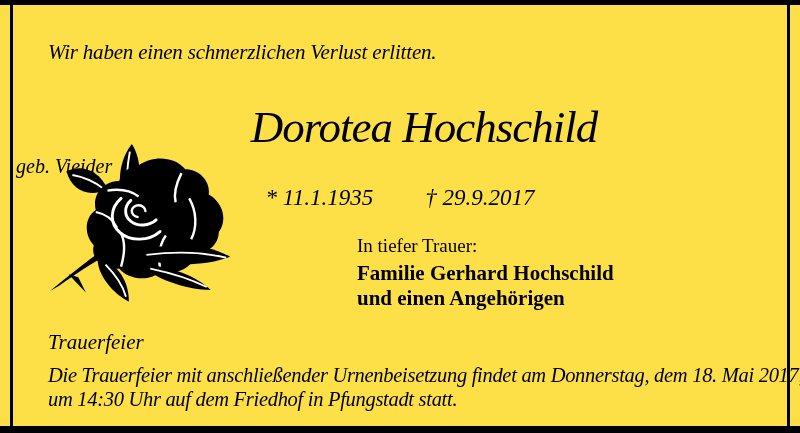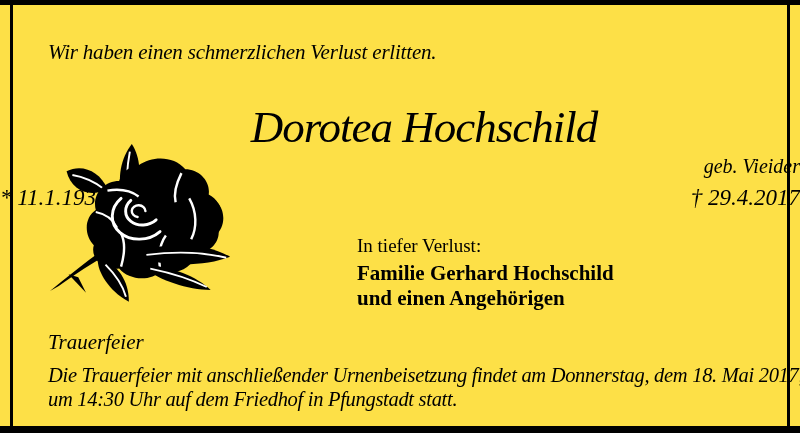--- a/index.html
+++ b/index.html
@@ -19,26 +19,26 @@
 
   .intro{
     position:absolute;left:48px;top:40px;
     font-style:italic;font-size:21px;letter-spacing:-0.2px;white-space:nowrap;
   }
   .name{
     position:absolute;left:0;right:0;top:101px;text-align:center;
     font-style:italic;font-size:45px;letter-spacing:-1px;white-space:nowrap;margin-left:48px;
   }
   .maiden{
-    position:absolute;left:16px;right:0;top:155px;text-align:right;
+    position:absolute;left:16px;right:0;top:155px;text-align:left;
     font-style:italic;font-size:20px;white-space:nowrap;
   }
   .dates{
     position:absolute;left:0;right:0;top:185px;
-    display:flex;justify-content:space-between;gap:52px;
+    display:flex;justify-content:center;gap:52px;
     font-style:italic;font-size:23px;white-space:nowrap;
   }
   .mourning{position:absolute;left:357px;top:234px;}
   .mourning-label{font-size:19px;line-height:23px;white-space:nowrap;}
   .mourner{font-size:21px;font-weight:bold;line-height:25px;white-space:nowrap;}
   .mourner.first{margin-top:4px;}
   .place{
     position:absolute;left:48px;top:330px;
     font-style:italic;font-size:21px;white-space:nowrap;
   }
@@ -95,25 +95,25 @@
 
     <path d="M58,122 C74,128 86,144 86,166 C70,158 55,140 54,124 Z" fill="#000"></path>
     <path d="M62,128 C72,138 80,150 83,161" stroke="#fff" stroke-width="2" fill="none"></path>
   </svg>
 
   <div class="name">Dorotea Hochschild</div>
   <div class="maiden">geb. Vieider</div>
 
   <div class="dates">
     <span>* 11.1.1935</span>
-    <span>† 29.4.2017</span>
+    <span>† 29.9.2017</span>
   </div>
 
   <div class="mourning">
-    <div class="mourning-label">In tiefer Verlust:</div>
+    <div class="mourning-label">In tiefer Trauer:</div>
     <div class="mourner first">Familie Gerhard Hochschild</div>
     <div class="mourner">und einen Angehörigen</div>
   </div>
 
   <div class="place">Trauerfeier</div>
 
   <div class="funeral">
     <div>Die Trauerfeier mit anschließender Urnenbeisetzung findet am Donnerstag, dem 18. Mai 2017,</div>
     <div>um 14:30 Uhr auf dem Friedhof in Pfungstadt statt.</div>
   </div>

